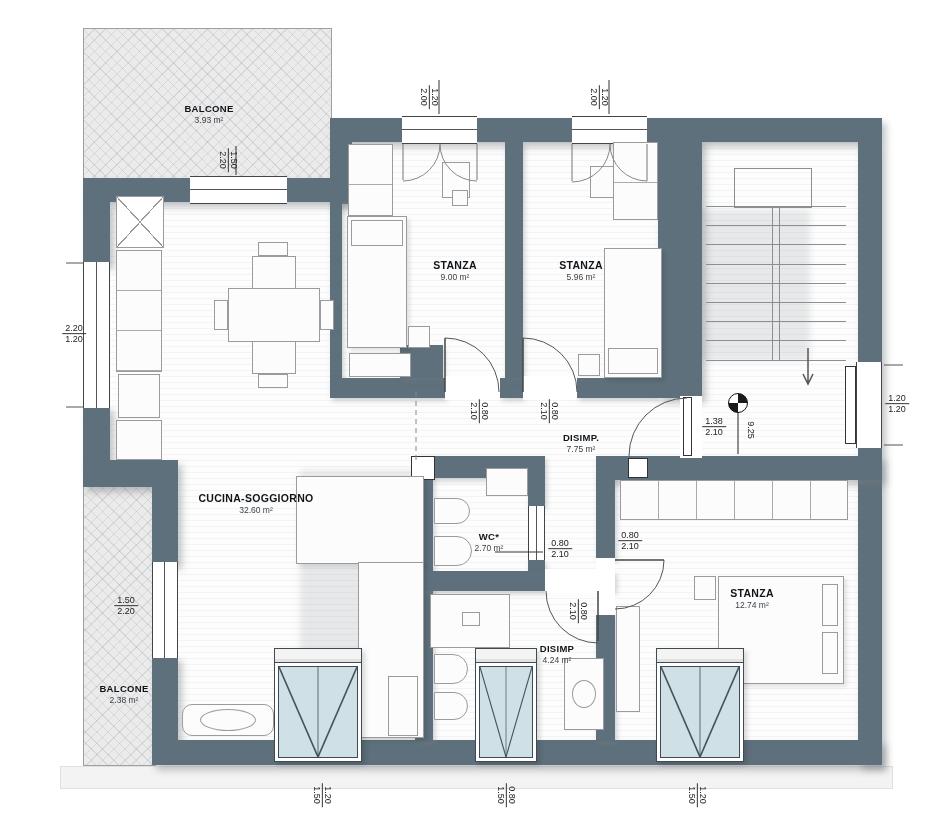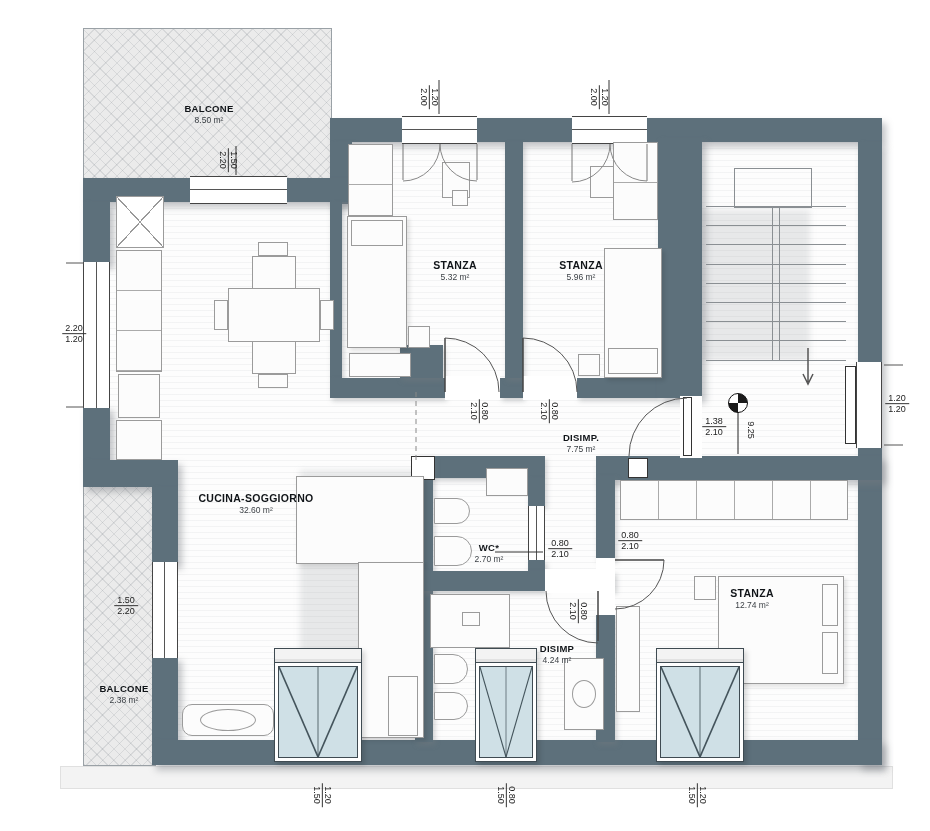--- a/index.html
+++ b/index.html
@@ -225,35 +225,35 @@
     <path d="M 609 80 L 609 114" stroke="#333" stroke-width="1"></path>
     <path d="M 236 146 L 236 175" stroke="#333" stroke-width="1"></path>
     <path d="M 495 552 L 543 552" stroke="#333" stroke-width="1"></path>
     <path d="M 738 412 L 738 454" stroke="#222" stroke-width="1"></path>
     <path d="M 884 365 L 903 365 M 884 445 L 903 445" stroke="#555" stroke-width="1"></path>
     <path d="M 66 263 L 84 263 M 66 407 L 84 407" stroke="#555" stroke-width="1"></path>
   </svg>
 
   <div class="room-label small" style="left:209px;top:108px">
     <span class="nm">BALCONE</span>
-    <span class="ar">8.50 m²</span>
+    <span class="ar">3.93 m²</span>
   </div>
   <div class="room-label" style="left:455px;top:264px">
     <span class="nm">STANZA</span>
-    <span class="ar">5.32 m²</span>
+    <span class="ar">9.00 m²</span>
   </div>
   <div class="room-label" style="left:581px;top:264px">
     <span class="nm">STANZA</span>
     <span class="ar">5.96 m²</span>
   </div>
   <div class="room-label small" style="left:581px;top:437px">
     <span class="nm">DISIMP.</span>
     <span class="ar">7.75 m²</span>
   </div>
-  <div class="room-label small" style="left:489px;top:547px">
+  <div class="room-label small" style="left:489px;top:536px">
     <span class="nm">WC*</span>
     <span class="ar">2.70 m²</span>
   </div>
   <div class="room-label" style="left:256px;top:497px">
     <span class="nm">CUCINA-SOGGIORNO</span>
     <span class="ar">32.60 m²</span>
   </div>
   <div class="room-label small" style="left:557px;top:648px">
     <span class="nm">DISIMP</span>
     <span class="ar">4.24 m²</span>

